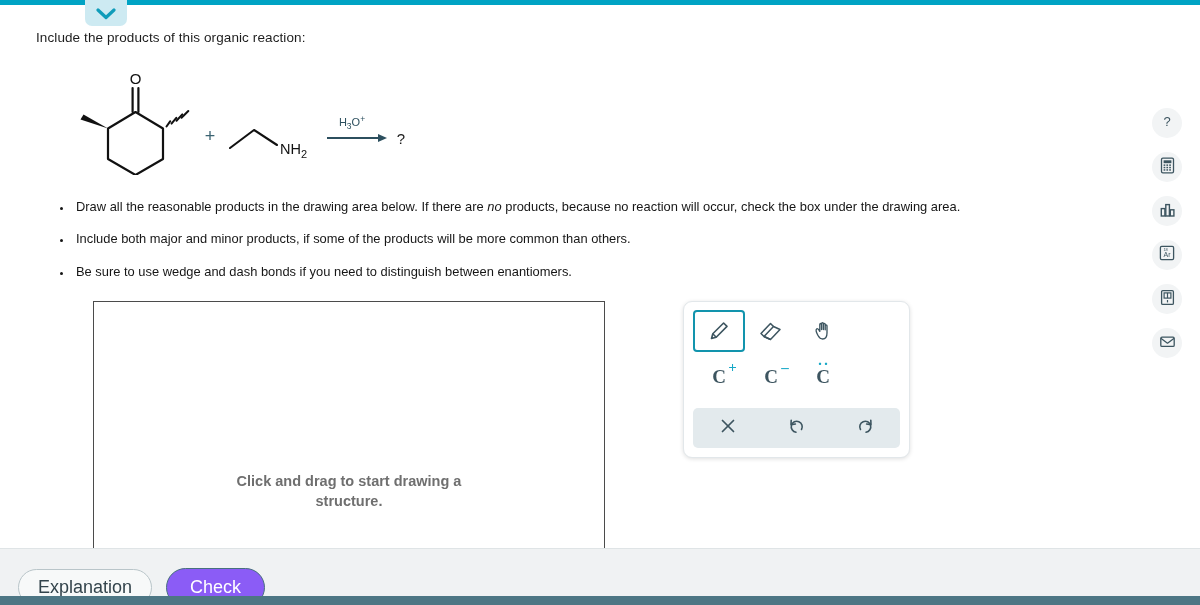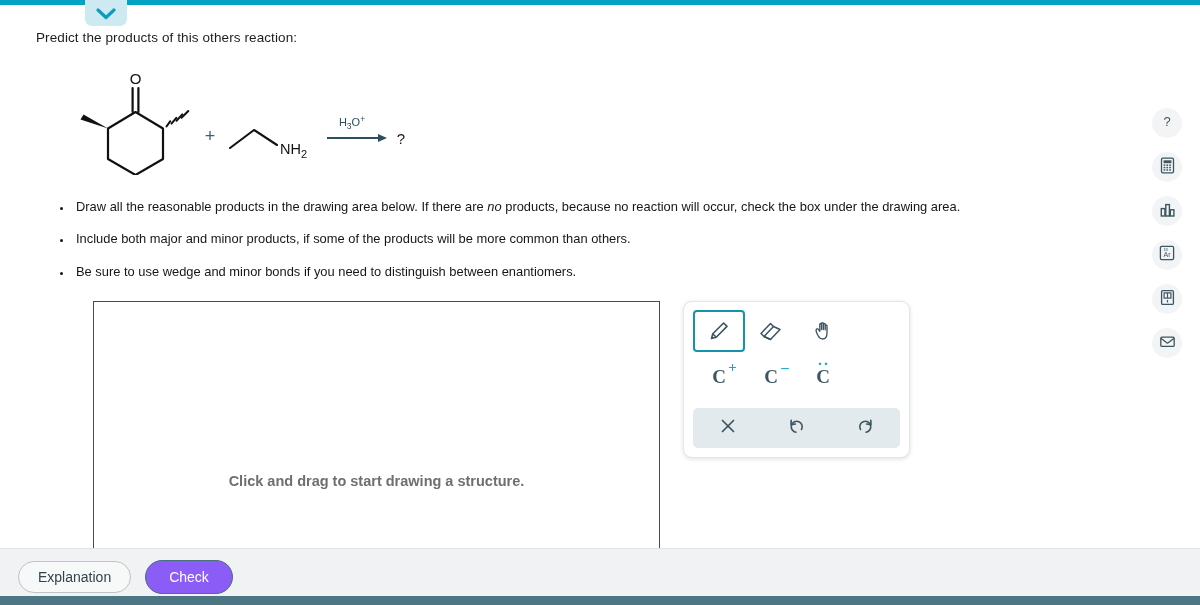--- a/index.html
+++ b/index.html
@@ -57,21 +57,21 @@
     line-height: 1.42;
   }
   .instructions li { margin-bottom: 14px; padding-left: 3px; }
   .instructions ul { margin: 9px; padding-left: 18px; list-style: disc; }
   .instructions li::marker { font-size: 11px; }
   .instructions em { font-style: italic; }
 
   
   .canvas-box {
     position: absolute; left: 93px; top: 301px;
-    width: 567px; height: 247px;
+    width: 512px; height: 247px;
     background: #ffffff;
     border: 1.4px solid #4b4b4b;
     border-bottom: none;
     overflow: hidden;
   }
   .canvas-hint {
     position: absolute;
     left: 0; right: 0;
     top: 170px;
     text-align: center;
@@ -156,26 +156,27 @@
     width: 1200px; height: 48px;
     background: #f0f2f3;
     border-top: 1px solid #dfe4e6;
   }
   .footer-inner {
     position: absolute; left: 18px; top: 11px;
     display: flex; gap: 14px; align-items: center;
   }
   .btn {
     border-radius: 20px;
-    font-size: 14px;
+    font-size: 18px;
     padding: 7px 19px;
     cursor: pointer;
     border: 1px solid #b9c5c9;
     background: #f7f9f9;
     color: #33444c;
+    margin-top: 8px;
   }
   .btn.primary {
     background: #8b5cf6;
     border-color: #48707f;
     color: #ffffff;
     padding: 8px 23px;
   }
   .bottom-bar {
     position: absolute; left: 0; top: 596px;
     width: 1200px; height: 9px;
@@ -190,21 +191,21 @@
   <div class="top-bar"></div>
 
   <div class="collapse-tab">
     <span>
       <svg width="20" height="13" viewBox="0 0 20 13">
         <path d="M2 3 L10 10.5 L18 3" fill="none" stroke="#0f9cba" stroke-width="3.2" stroke-linecap="round" stroke-linejoin="round"></path>
       </svg>
     </span>
   </div>
 
-  <div class="prompt">Predict the products of this others reaction:</div>
+  <div class="prompt">Include the products of this organic reaction:</div>
 
   <div class="scheme">
     <svg width="370" height="115" viewBox="0 0 370 115">
 
       <g stroke="#111" stroke-width="2.2" fill="none" stroke-linecap="round" stroke-linejoin="round">
 
         <path d="M80.5 52 L53 68.5 L53 99 L80.5 115 L108 99 L108 68.5 Z"></path>
       </g>
 
       <g stroke="#111" stroke-width="2.2" stroke-linecap="round">
@@ -245,21 +246,21 @@
 
   <div class="instructions">
     <ul>
       <li>
         <span>Draw all the reasonable products in the drawing area below. If there are </span><em>no</em><span> products, because no reaction will occur, check the box under the drawing area.</span>
       </li>
       <li>
         <span>Include both major and minor products, if some of the products will be more common than others.</span>
       </li>
       <li>
-        <span>Be sure to use wedge and minor bonds if you need to distinguish between enantiomers.</span>
+        <span>Be sure to use wedge and dash bonds if you need to distinguish between enantiomers.</span>
       </li>
     </ul>
   </div>
 
   <div class="canvas-box">
     <div class="canvas-hint">Click and drag to start drawing a structure.</div>
   </div>
 
   <div class="toolbar">
     <div class="tool-grid">

